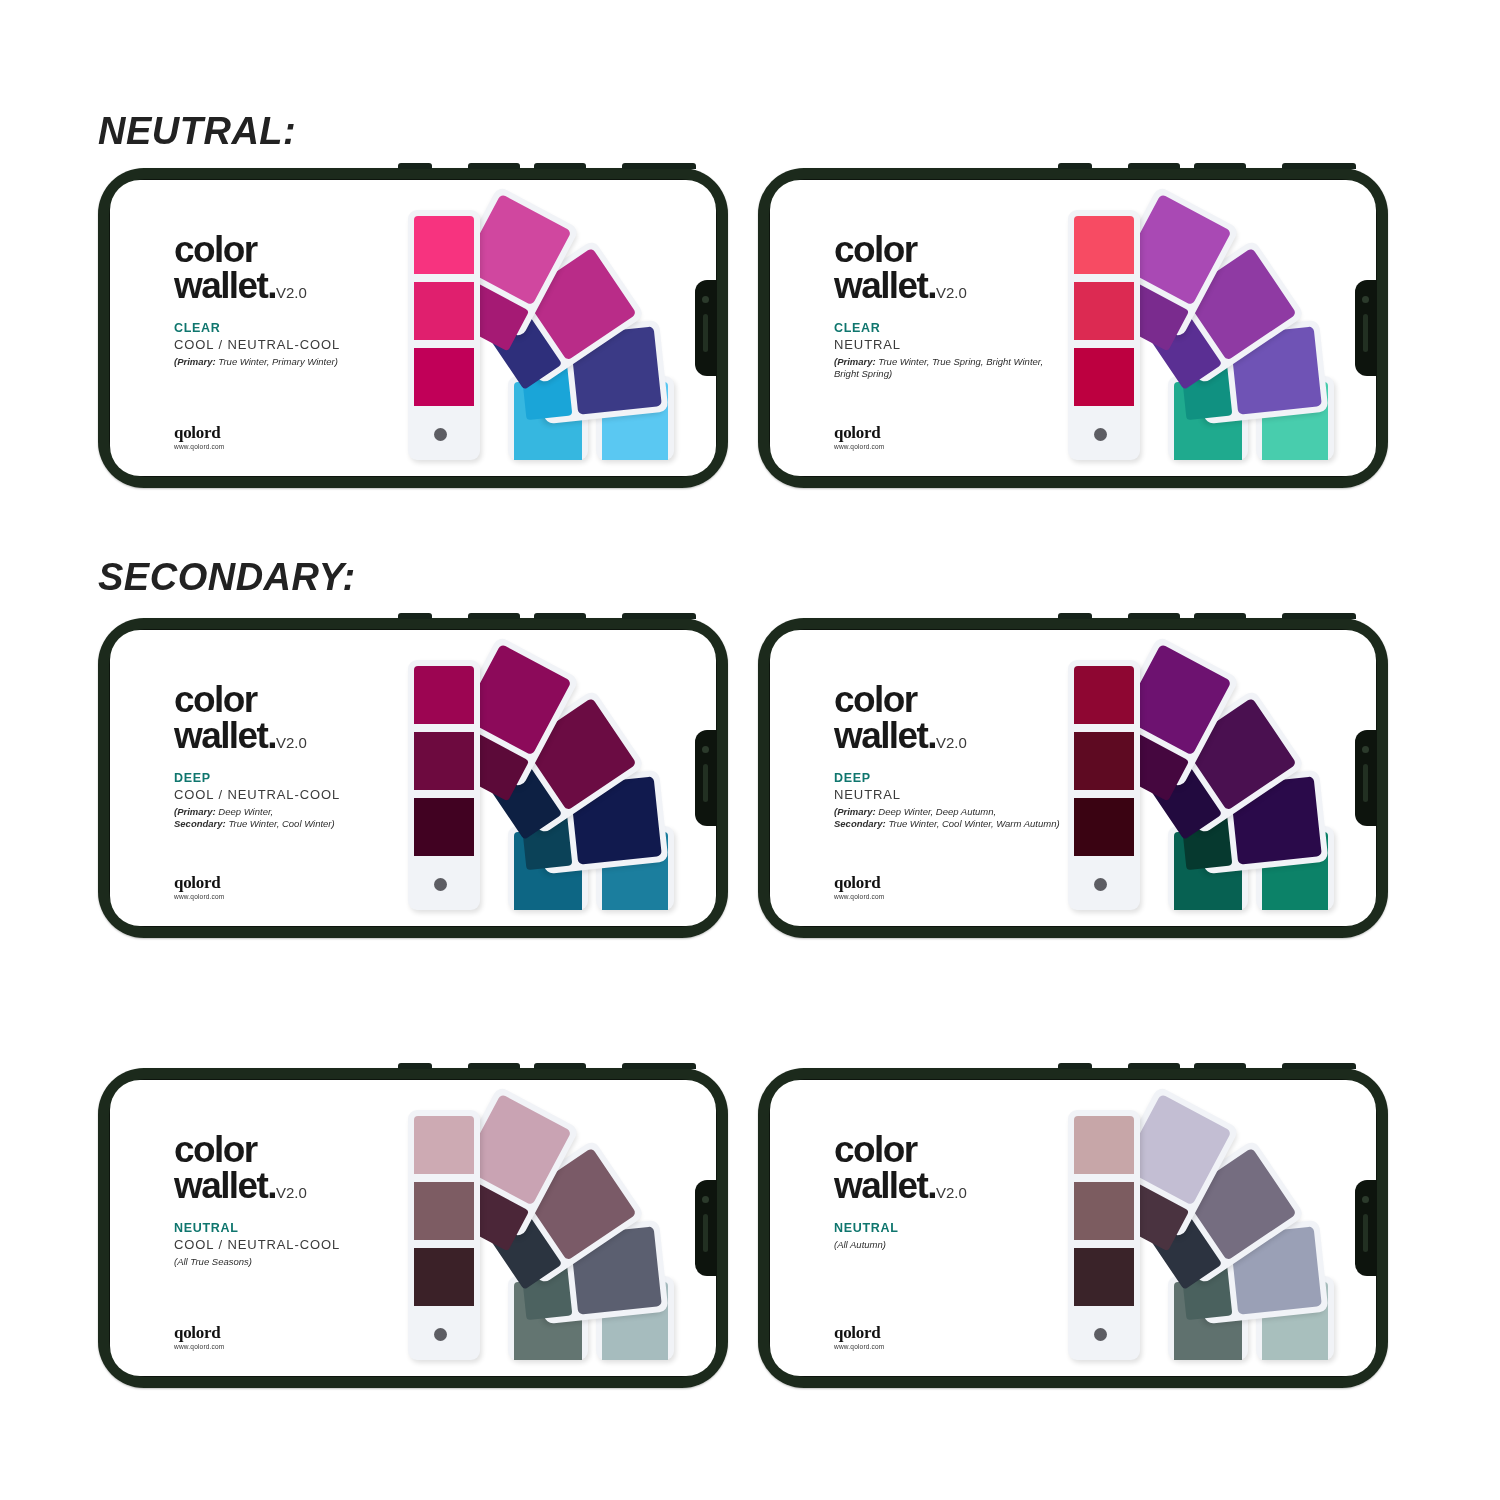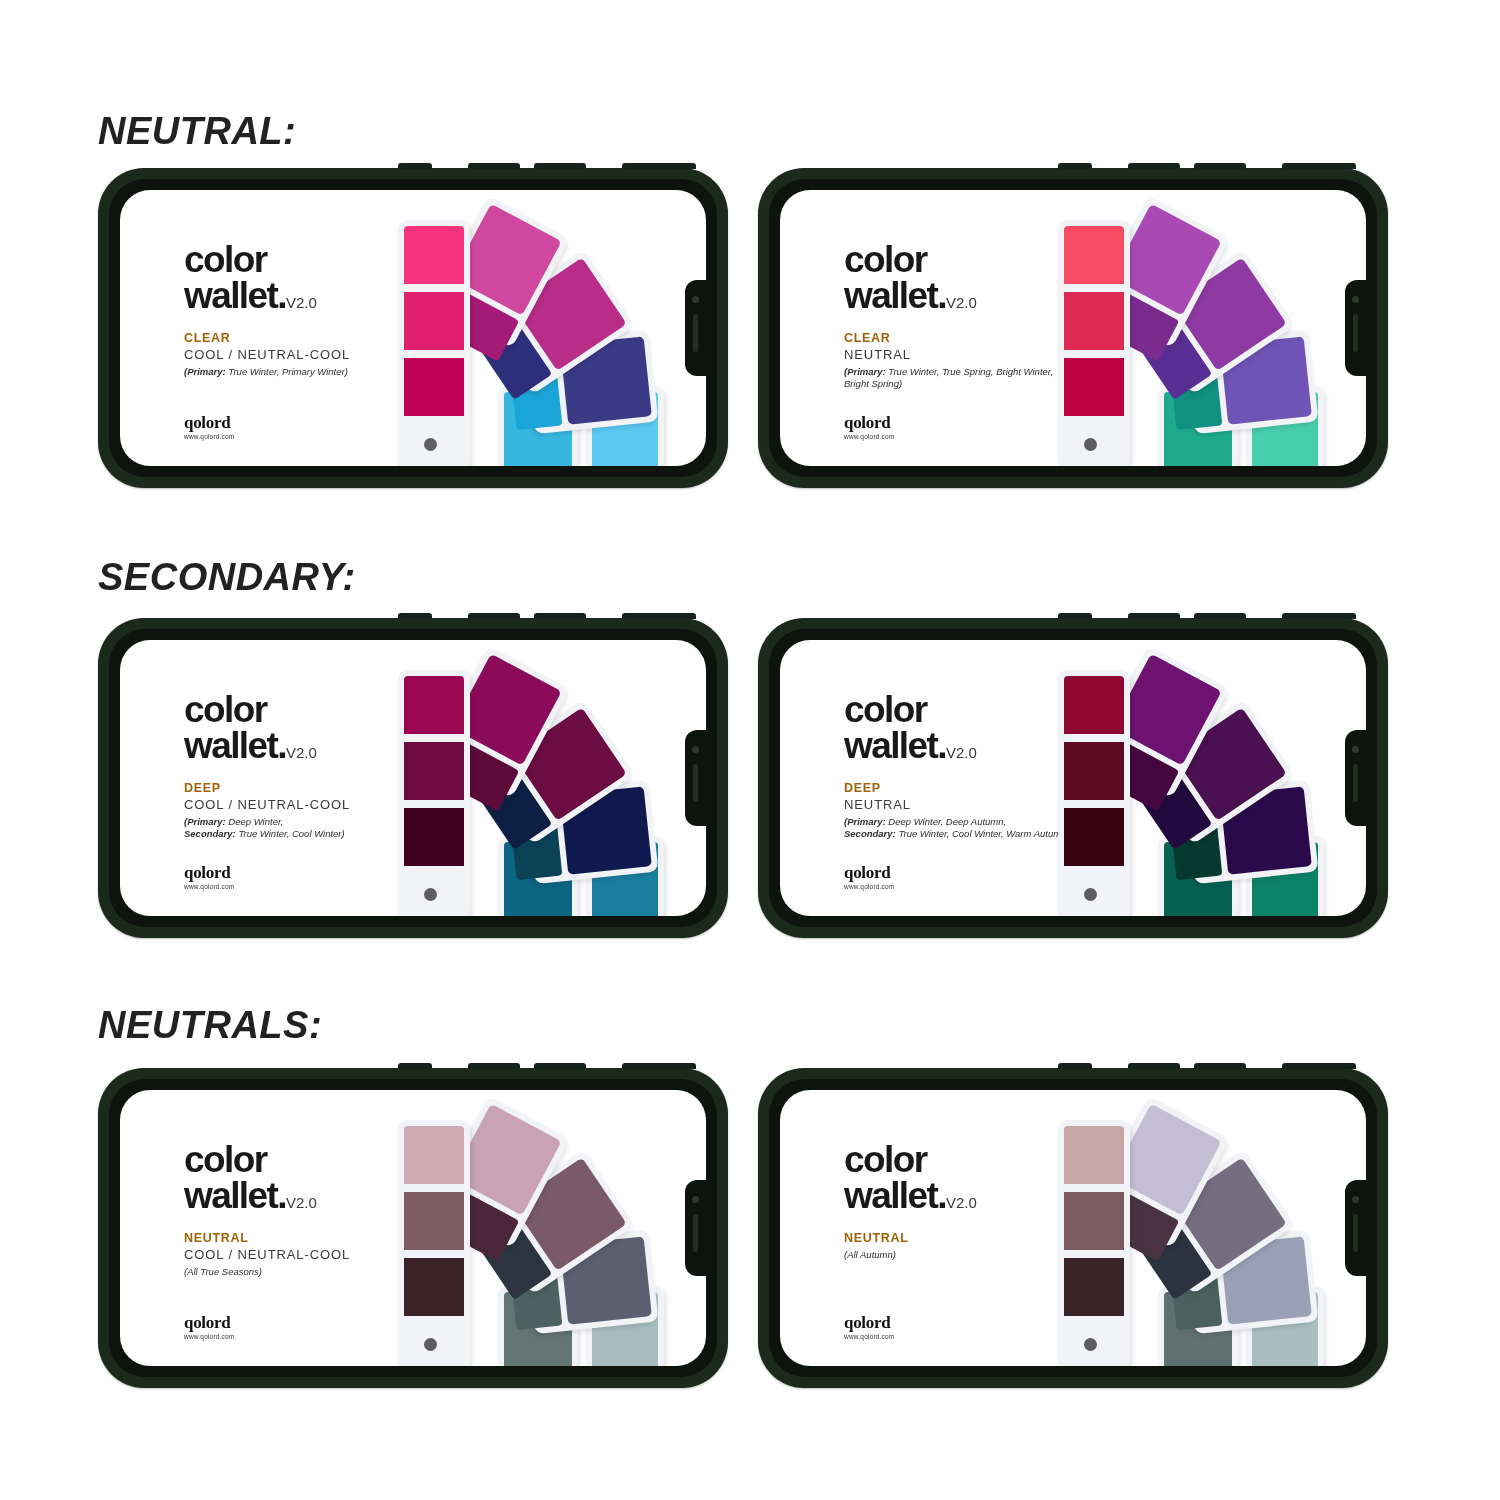--- a/index.html
+++ b/index.html
@@ -32,21 +32,21 @@
     background: #1c2a1c;
     padding: 11px;
     box-shadow: 0 1px 2px rgba(0,0,0,.25);
   }
   .phone-inner {
     position: relative;
     width: 100%;
     height: 100%;
     border-radius: 36px;
     background: #0d140d;
-    padding: 11px;
+    padding: 1px;
   }
   .screen {
     position: relative;
     width: 100%;
     height: 100%;
     border-radius: 30px;
     background: #ffffff;
     overflow: hidden;
   }
   
@@ -107,21 +107,21 @@
     font-weight: 400;
     letter-spacing: 0;
     color: #3a3a3a;
     vertical-align: baseline;
   }
   .meta { margin-top: 16px; }
   .meta-kind {
     font-size: 12.5px;
     font-weight: 700;
     letter-spacing: 0.7px;
-    color: #a16207;
+    color: #0f766e;
   }
   .meta-temp {
     font-size: 13px;
     font-weight: 400;
     letter-spacing: 0.9px;
     color: #3b3b3b;
     margin-top: 2px;
     white-space: nowrap;
   }
   .meta-seasons {
@@ -204,21 +204,20 @@
 </style>
 </head>
 <body>
 
 <div class="page">
 
   <div class="section-heading" style="left:98px; top:110px;">NEUTRAL:</div>
 
   <div class="section-heading" style="left:98px; top:556px;">SECONDARY:</div>
 
-  <div class="section-heading" style="left:98px; top:1004px;">NEUTRALS:</div>
 
   <div id="phones">
       <div class="phone" style="left: 98px; top: 168px; background: rgb(28, 42, 28);">
         <div class="btn-rail btn-silent"></div>
         <div class="btn-rail btn-vol-up"></div>
         <div class="btn-rail btn-vol-down"></div>
         <div class="btn-rail btn-power"></div>
         <div class="phone-inner" style="background: rgb(13, 20, 13);">
           <div class="screen" style="background: rgb(255, 255, 255);">
             <div class="card-text">

